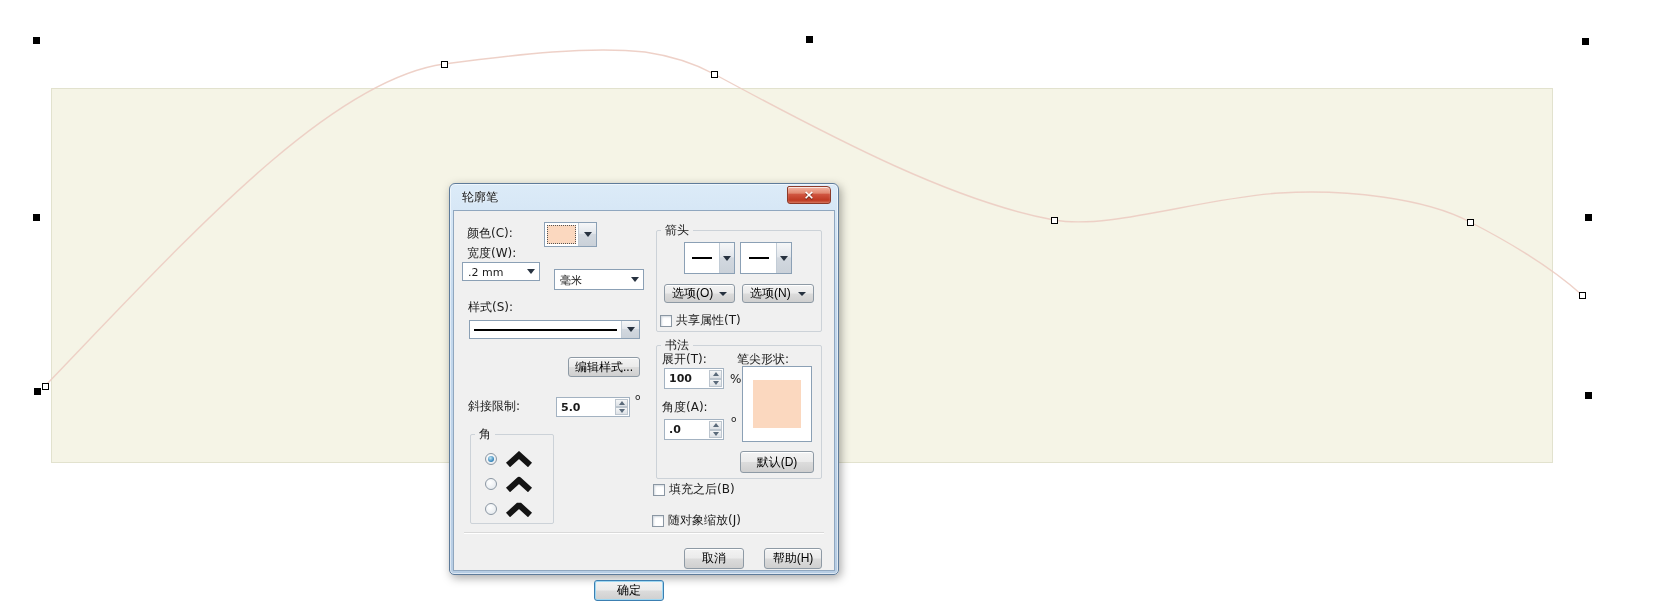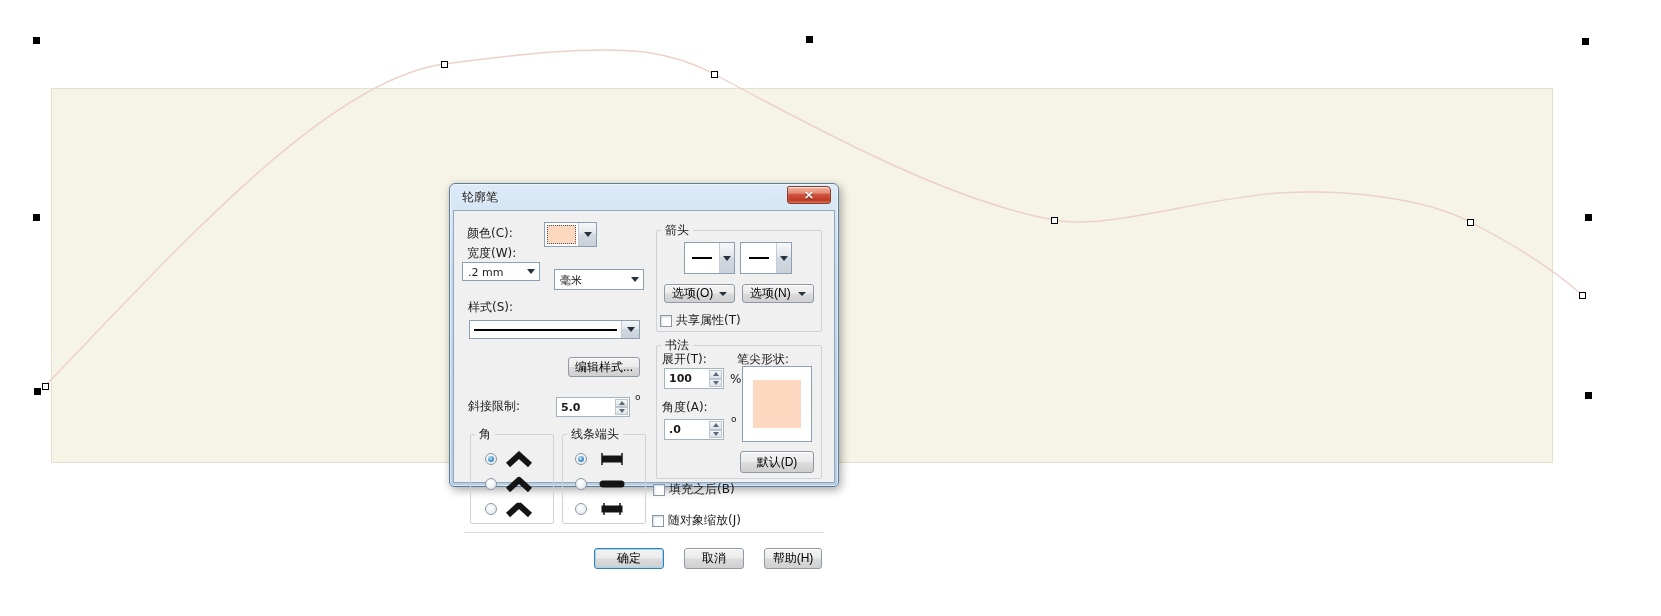--- a/index.html
+++ b/index.html
@@ -7,21 +7,21 @@
          font-family:"DejaVu Sans","Liberation Sans",sans-serif;font-size:12px;color:#1a1a1a;}
 
   
   .artboard{position:absolute;left:51px;top:88px;width:1502px;height:375px;
             background:#f5f4e6;box-shadow:inset 0 0 0 1px rgba(205,203,178,.45);z-index:1;}
   .curve-svg{position:absolute;left:0;top:0;z-index:2;}
   .handle{position:absolute;width:7px;height:7px;background:#000;z-index:3;}
   .node{position:absolute;width:7px;height:7px;background:#fff;border:1px solid #000;box-sizing:border-box;z-index:4;}
 
   
-  .dialog{position:absolute;left:449px;top:183px;width:390px;height:304px;box-sizing:border-box;
+  .dialog{position:absolute;left:449px;top:183px;width:390px;height:392px;box-sizing:border-box;
           background:linear-gradient(180deg,#dcebf8 0%,#c4d9ee 30%,#b7cde4 100%);
           border:1px solid #5e7b9a;border-radius:6px 6px 5px 5px;
           box-shadow:2px 3px 10px rgba(0,0,0,.35), inset 0 0 0 1px rgba(255,255,255,.55);z-index:10;}
   .titlebar{position:absolute;left:0;top:0;right:0;height:26px;display:flex;align-items:center;
             padding-left:12px;box-sizing:border-box;}
   .title-text{font-size:12px;color:#111;text-shadow:0 0 3px rgba(255,255,255,.9);}
   .close-btn{position:absolute;top:2px;right:7px;width:44px;height:18px;box-sizing:border-box;
              border:1px solid #8c3a29;border-radius:2px 4px 3px 3px;
              background:linear-gradient(180deg,#f4b3a2 0%,#e28a72 38%,#d05540 46%,#bf3a23 82%,#d26a50 100%);
              box-shadow:inset 0 1px 0 rgba(255,255,255,.65), inset 0 0 2px rgba(255,255,255,.25);
@@ -48,21 +48,21 @@
   .sb{flex:1;box-sizing:border-box;border:1px solid #bcc5ce;background:linear-gradient(180deg,#f5f6f7,#dde1e6);
       display:flex;align-items:center;justify-content:center;}
   .tri-up{width:0;height:0;border-left:3px solid transparent;border-right:3px solid transparent;border-bottom:4px solid #5a6a7a;}
   .tri-dn{width:0;height:0;border-left:3px solid transparent;border-right:3px solid transparent;border-top:4px solid #5a6a7a;}
   .group{position:absolute;border:1px solid #ccd2d8;border-radius:2px;box-sizing:border-box;}
   .gtitle{position:absolute;top:-8px;left:4px;background:#f0f0f0;padding:0 4px;line-height:14px;white-space:nowrap;}
   .btn{position:absolute;box-sizing:border-box;border:1px solid #8e9aa5;border-radius:3px;
        background:linear-gradient(180deg,#f3f3f3,#ebebeb 48%,#dcdcdc 52%,#cfcfcf);
        box-shadow:inset 0 1px 0 #fff;display:flex;align-items:center;justify-content:center;
        font-size:12px;cursor:pointer;}
-  .btn.default{border-color:#3c7fb1;box-shadow:inset 0 0 0 1px #9ed7f2, inset 0 1px 0 rgba(255,255,255,.8);}
+  .btn.default{border-color:#3c7fb1;box-shadow:inset 0 0 0 1px #9ed7f2, inset 0 1px 0 rgba(255,255,255,.8);margin-top:32px;}
   .opt-btn{justify-content:space-between;padding:0 7px;}
   .radio{width:12px;height:12px;border-radius:50%;box-sizing:border-box;border:1px solid #8b97a3;
          background:radial-gradient(circle at 40% 35%,#ffffff,#dfe5ea);position:relative;}
   .radio.sel::after{content:"";position:absolute;left:2px;top:2px;width:6px;height:6px;border-radius:50%;
          background:radial-gradient(circle at 40% 35%,#bfe6f5,#2f7fb6 70%);}
   .chk{position:absolute;display:flex;align-items:center;gap:4px;}
   .chk .box{width:12px;height:12px;background:#fff;border:1px solid #8b97a3;box-sizing:border-box;
             box-shadow:inset 1px 1px 2px rgba(120,140,160,.35);}
   .radio-row{position:absolute;display:flex;align-items:center;gap:8px;}
   .apick{position:absolute;background:#fff;border:1px solid #8ba0b5;box-sizing:border-box;display:flex;}
@@ -174,43 +174,20 @@
           </svg>
         </div>
         <div class="radio-row" style="left:14px;top:66px">
           <div class="radio"></div>
           <svg width="28" height="16" viewBox="0 0 28 16">
             <path d="M3 14 L14 4 L25 14" fill="none" stroke="#141414" stroke-width="6" stroke-linejoin="bevel"></path>
           </svg>
         </div>
       </div>
 
-      <div class="group" style="left:108px;top:223px;width:84px;height:90px">
-        <div class="gtitle">线条端头</div>
-        <div class="radio-row" style="left:12px;top:17px">
-          <div class="radio sel"></div>
-          <svg width="34" height="14" viewBox="0 0 34 14">
-            <path d="M7 1 V13 M27 1 V13" stroke="#141414" stroke-width="1.5" fill="none"></path>
-            <line x1="7" y1="7" x2="27" y2="7" stroke="#141414" stroke-width="7" stroke-linecap="butt"></line>
-          </svg>
-        </div>
-        <div class="radio-row" style="left:12px;top:42px">
-          <div class="radio"></div>
-          <svg width="34" height="14" viewBox="0 0 34 14">
-            <line x1="8" y1="7" x2="26" y2="7" stroke="#141414" stroke-width="7" stroke-linecap="round"></line>
-          </svg>
-        </div>
-        <div class="radio-row" style="left:12px;top:67px">
-          <div class="radio"></div>
-          <svg width="34" height="14" viewBox="0 0 34 14">
-            <path d="M9 1 V13 M25 1 V13" stroke="#141414" stroke-width="1.5" fill="none"></path>
-            <line x1="10" y1="7" x2="24" y2="7" stroke="#141414" stroke-width="7" stroke-linecap="square"></line>
-          </svg>
-        </div>
-      </div>
 
       <div class="group" style="left:202px;top:19px;width:166px;height:102px">
         <div class="gtitle">箭头</div>
       </div>
       <div class="apick" style="left:230px;top:31px;width:51px;height:32px">
         <div class="body">
             <div class="line-sample" style="width:20px"></div>
           </div>
         <div class="drop">
           <div class="arr-down"></div>

